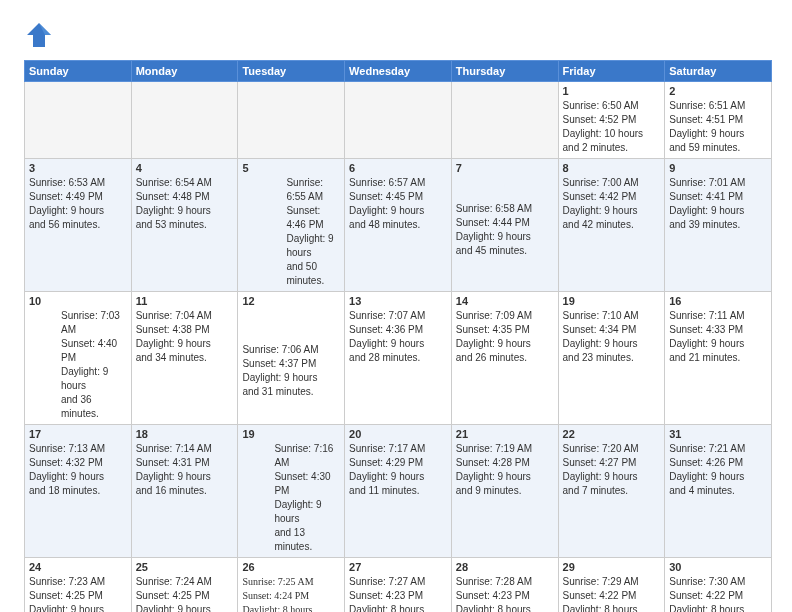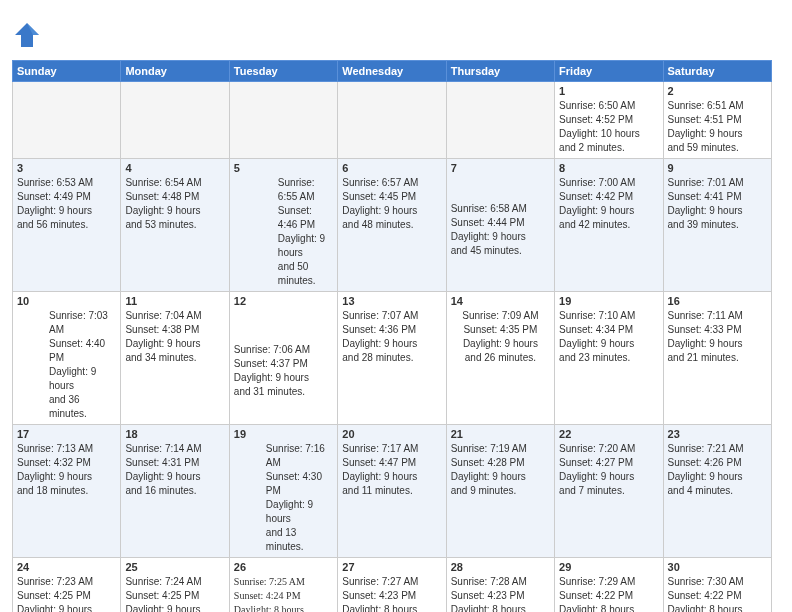--- a/index.html
+++ b/index.html
@@ -6,21 +6,21 @@
     body {
       font-family: Arial, sans-serif;
       background: #fff;
       width: 792px;
       height: 612px;
       overflow: hidden;
     }
     .page {
       width: 792px;
       height: 524px;
-      padding: 20px 20px 10px 12px;
+      padding: 20px 20px 10px 24px;
     }
     .header {
       display: flex;
       justify-content: space-between;
       align-items: flex-start;
       margin-bottom: 10px;
     }
     .logo {
       display: flex;
       align-items: center;
@@ -222,21 +222,21 @@
           </td>
           <td>
             <span class="day-num">13</span>
             <div class="day-info" style="white-space: pre-line;">Sunrise: 7:07 AM
 Sunset: 4:36 PM
 Daylight: 9 hours
 and 28 minutes.</div>
           </td>
           <td>
             <span class="day-num">14</span>
-            <div class="day-info" style="white-space: pre-line; text-align: center;">Sunrise: 7:09 AM
+            <div class="day-info" style="white-space: pre-line;">Sunrise: 7:09 AM
 Sunset: 4:35 PM
 Daylight: 9 hours
 and 26 minutes.</div>
           </td>
           <td>
             <span class="day-num">19</span>
             <div class="day-info" style="white-space: pre-line;">Sunrise: 7:10 AM
 Sunset: 4:34 PM
 Daylight: 9 hours
 and 23 minutes.</div>
@@ -267,40 +267,40 @@
           <td class="alt-row">
             <span class="day-num">19</span>
             <div class="day-info" style="white-space: pre-line; margin-left: 32px;">Sunrise: 7:16 AM
 Sunset: 4:30 PM
 Daylight: 9 hours
 and 13 minutes.</div>
           </td>
           <td class="alt-row">
             <span class="day-num">20</span>
             <div class="day-info" style="white-space: pre-line;">Sunrise: 7:17 AM
-Sunset: 4:47 PM
+Sunset: 4:29 PM
 Daylight: 9 hours
 and 11 minutes.</div>
           </td>
           <td class="alt-row">
             <span class="day-num">21</span>
             <div class="day-info" style="white-space: pre-line;">Sunrise: 7:19 AM
 Sunset: 4:28 PM
 Daylight: 9 hours
 and 9 minutes.</div>
           </td>
           <td class="alt-row">
             <span class="day-num">22</span>
             <div class="day-info" style="white-space: pre-line;">Sunrise: 7:20 AM
 Sunset: 4:27 PM
 Daylight: 9 hours
 and 7 minutes.</div>
           </td>
           <td class="alt-row">
-            <span class="day-num">23</span>
+            <span class="day-num">31</span>
             <div class="day-info" style="white-space: pre-line;">Sunrise: 7:21 AM
 Sunset: 4:26 PM
 Daylight: 9 hours
 and 4 minutes.</div>
           </td>
         </tr>
         <tr>
           <td>
             <span class="day-num">24</span>
             <div class="day-info" style="white-space: pre-line;">Sunrise: 7:23 AM

